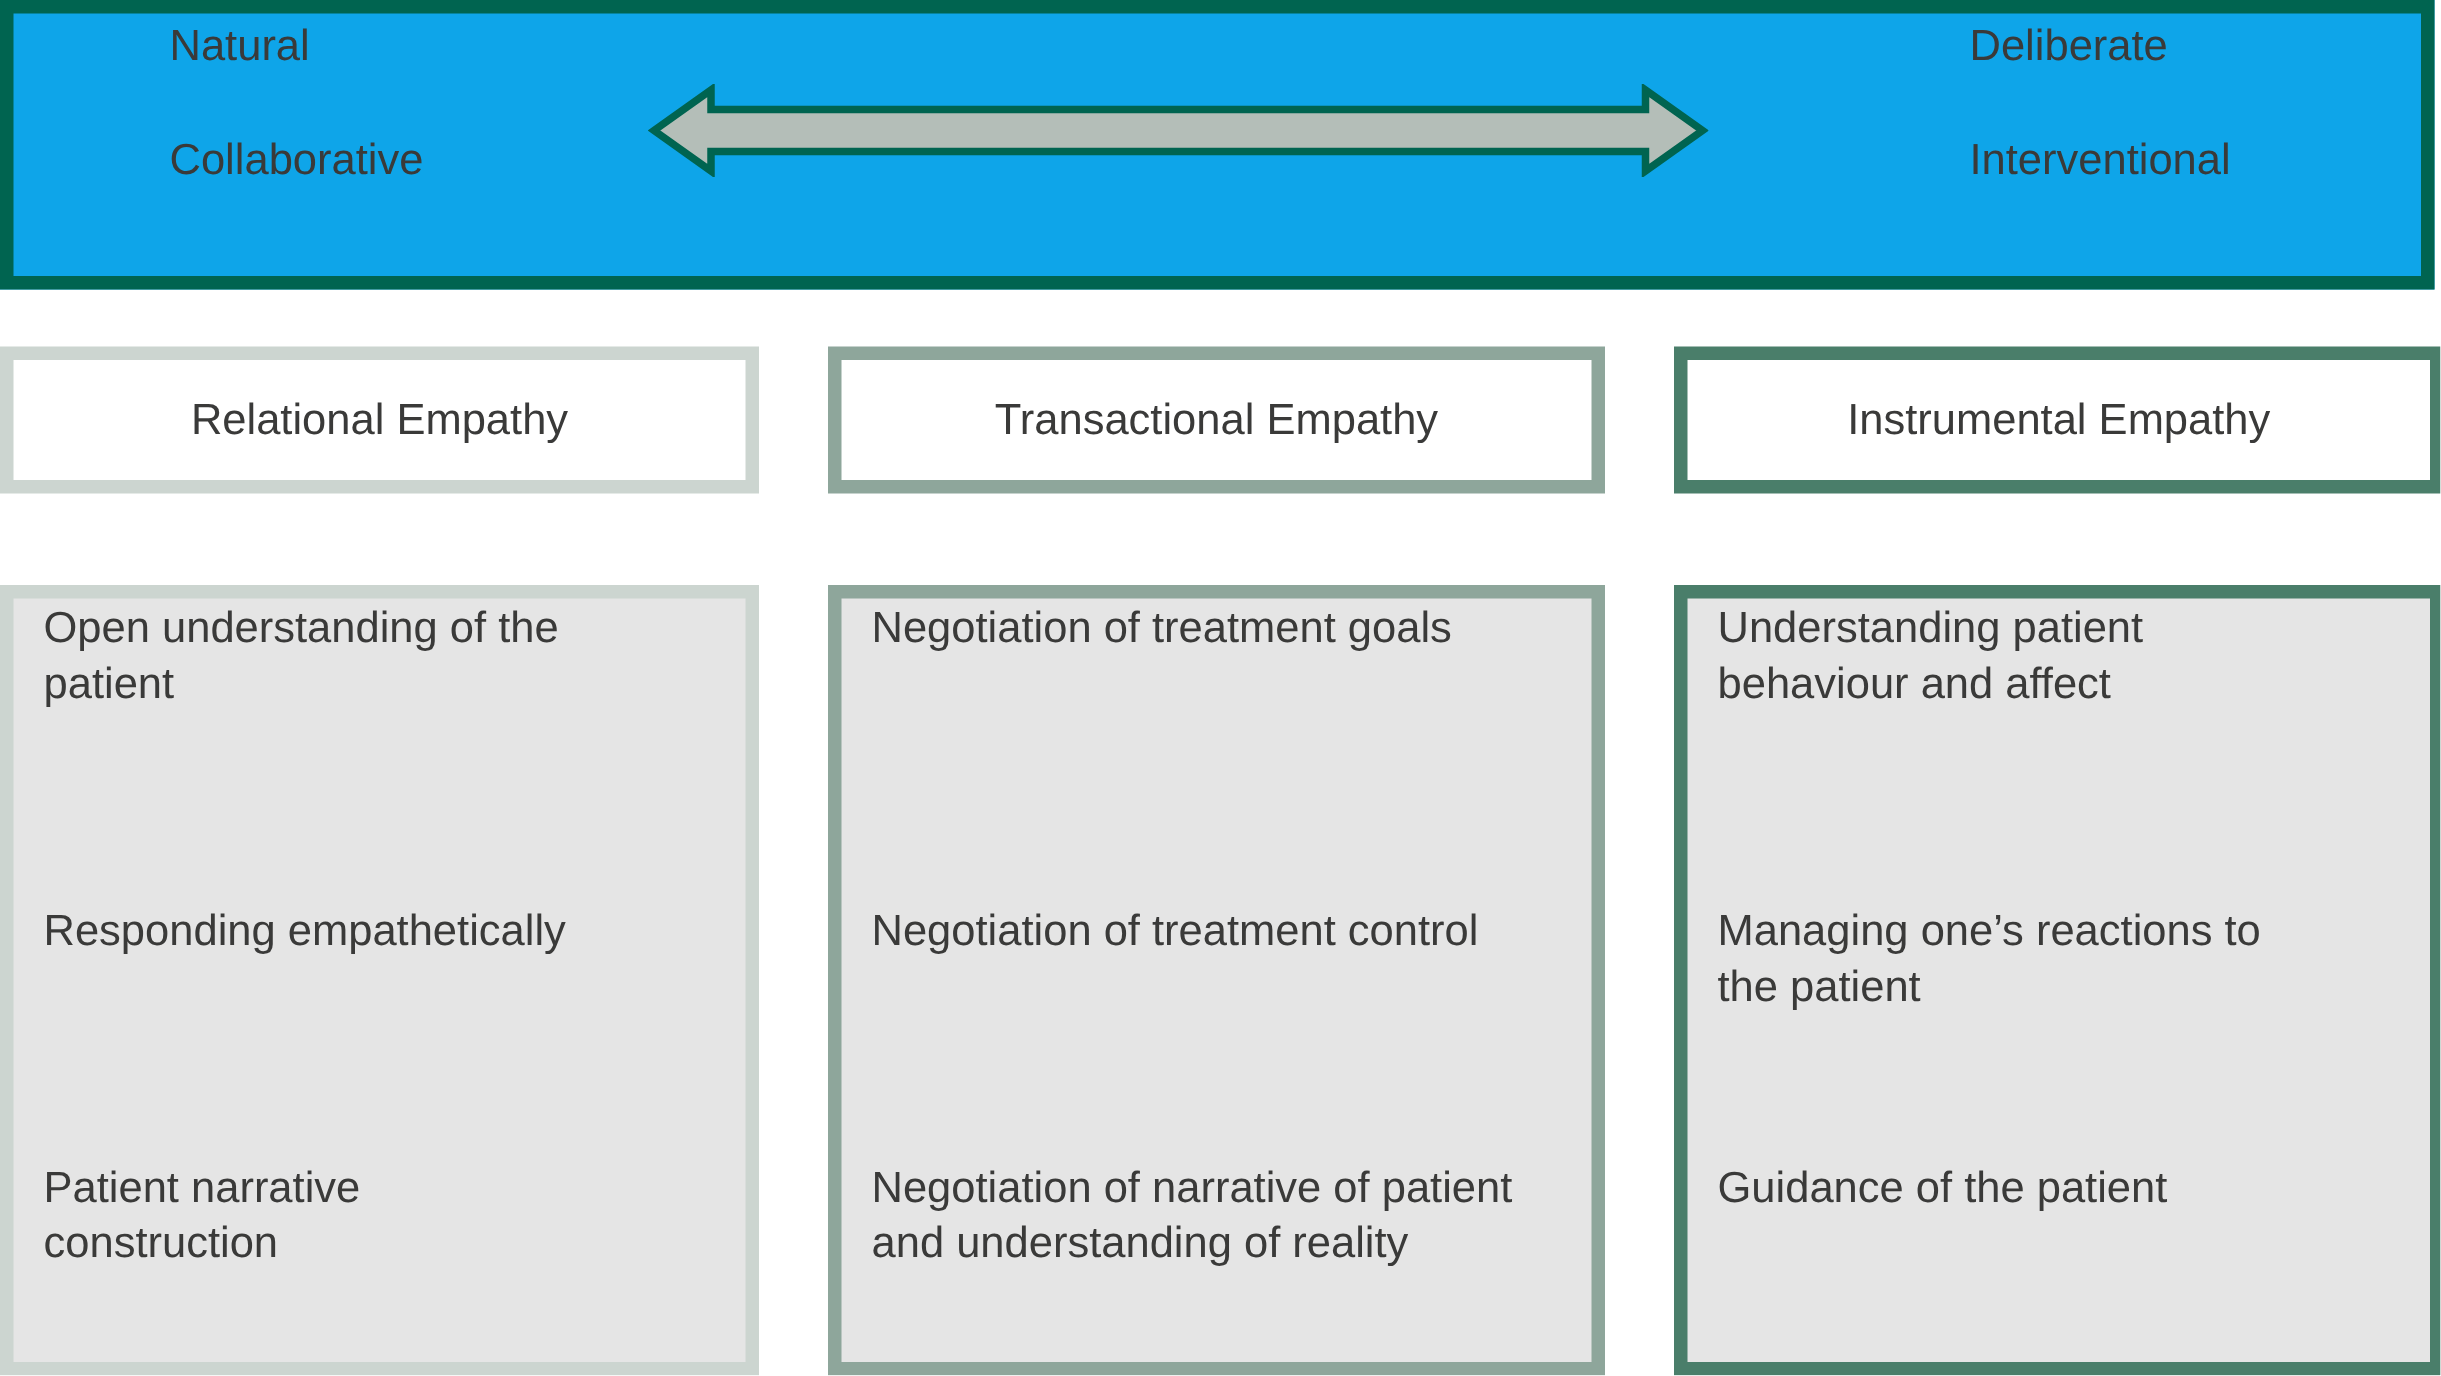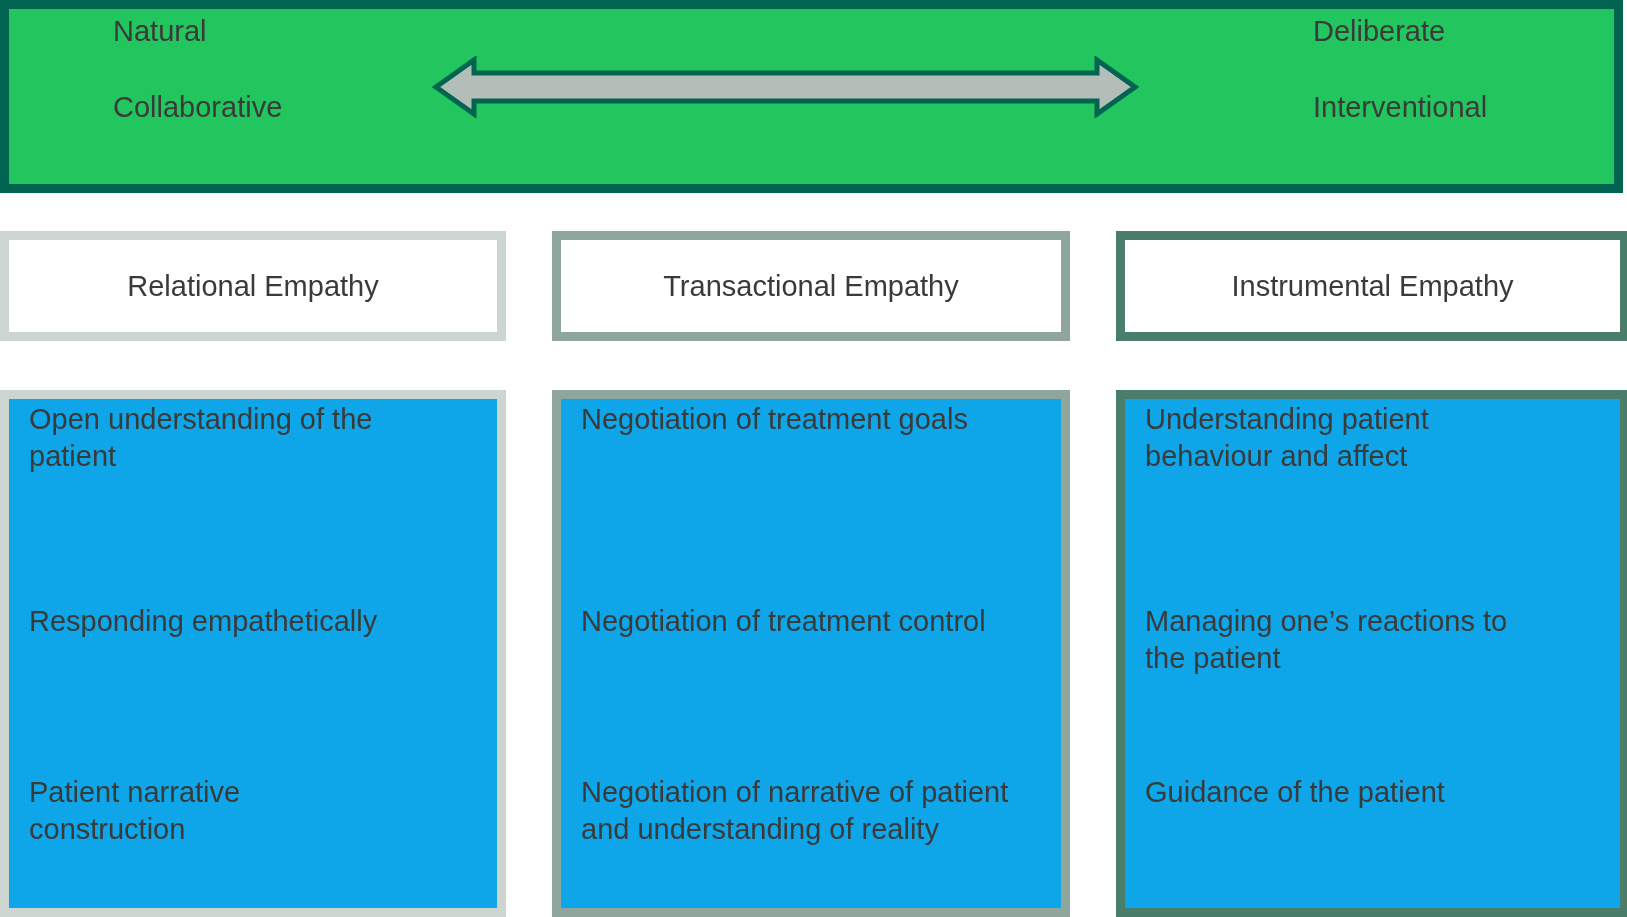--- a/index.html
+++ b/index.html
@@ -46,32 +46,32 @@
   .headers, .bodies {
     position: absolute;
     left: 0;
     display: flex;
     gap: 46px;
   }
   .headers { top: 231px; }
   .bodies  { top: 390px; }
 
   .hdr {
-    height: 110px;
+    height: 98px;
     border: 9px solid;
     background: #ffffff;
     display: flex;
     align-items: center;
     justify-content: center;
     font-size: 29px;
   }
   .bodybox {
     height: 527px;
     border: 9px solid;
-    background: #0ea5e9;
+    background: #e5e5e5;
     position: relative;
   }
   .c1 { width: 506px; }
   .c2 { width: 518px; }
   .c3 { width: 513px; }
 
   .item {
     position: absolute;
     left: 20px;
     font-size: 29px;
@@ -86,21 +86,21 @@
   .c1 .it3 { max-width: 280px; }
   .c2 .it3 { max-width: 462px; }
   .c3 .it1 { max-width: 340px; }
   .c3 .it2 { max-width: 406px; }
 </style>
 </head>
 <body>
 
 <div class="canvas">
 
-  <div class="banner" style="border-color: rgb(0, 100, 80); background-color: #22c55e;">
+  <div class="banner" style="border-color: rgb(0, 100, 80); background-color: #0ea5e9;">
     <div class="lbl lbl-natural">Natural</div>
     <div class="lbl lbl-collaborative">Collaborative</div>
     <div class="lbl lbl-deliberate">Deliberate</div>
     <div class="lbl lbl-interventional">Interventional</div>
 
     <svg class="arrow-svg" width="707" height="62" viewBox="0 0 707 62">
       <polygon points="4,31 42,4 42,17 665,17 665,4 703,31 665,58 665,45 42,45 42,58" stroke-width="5" stroke-linejoin="miter" fill="#b4beb8" stroke="#006450"></polygon>
     </svg>
   </div>
 

